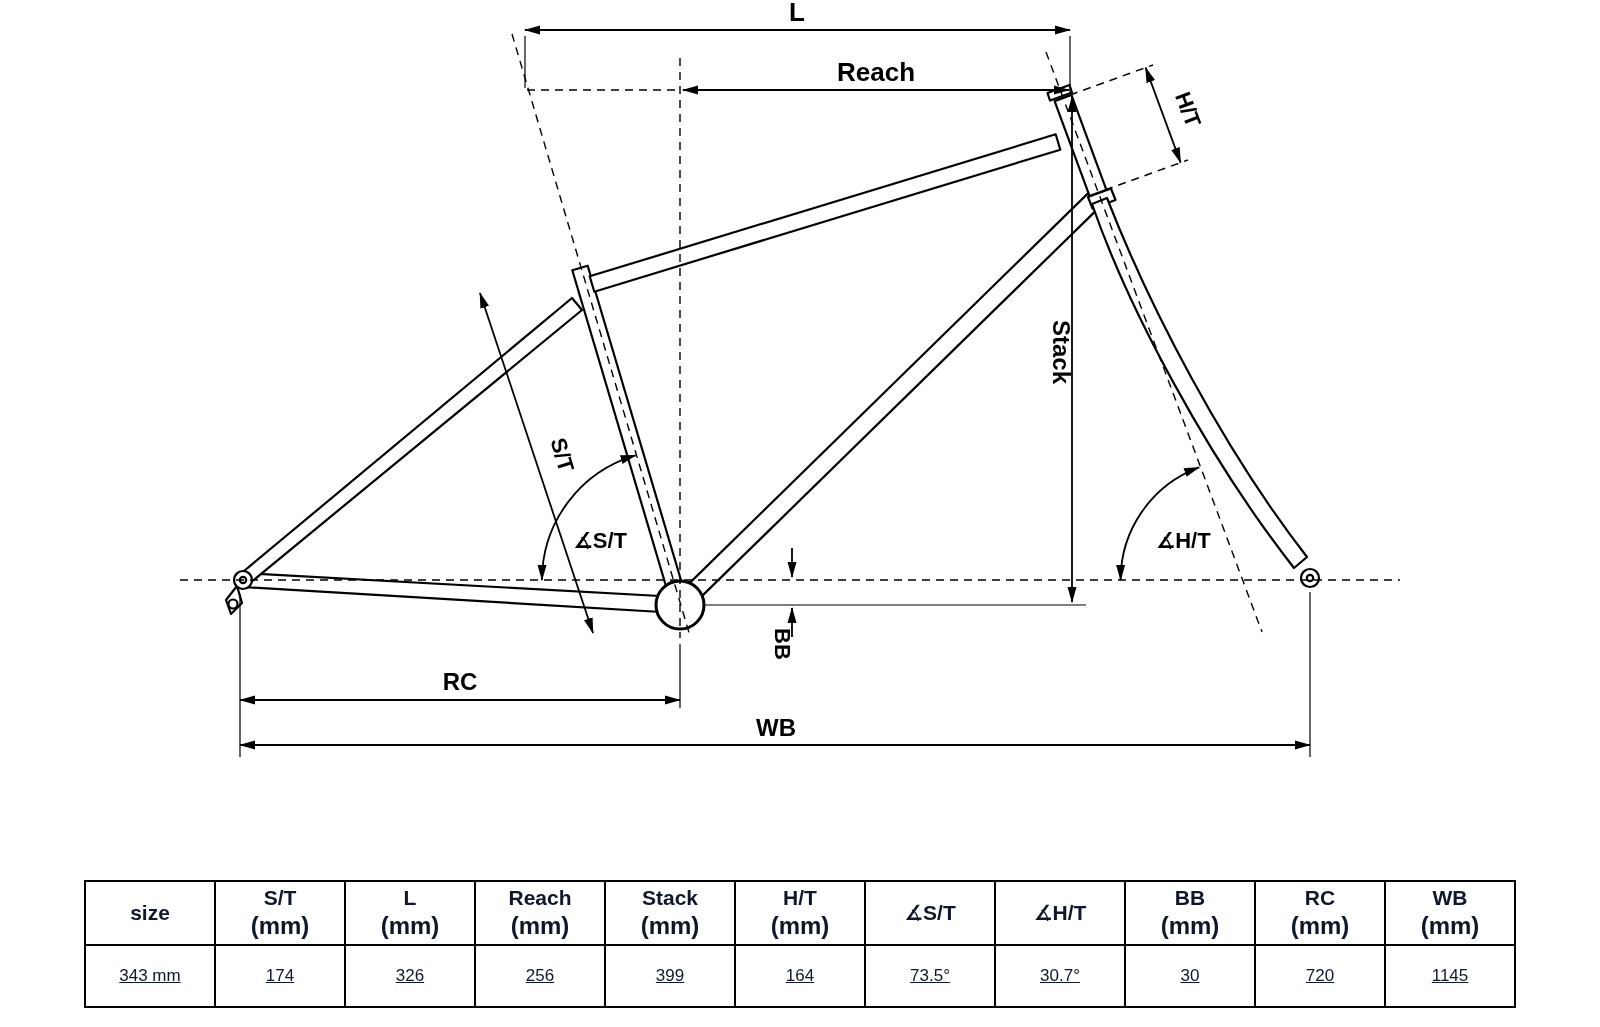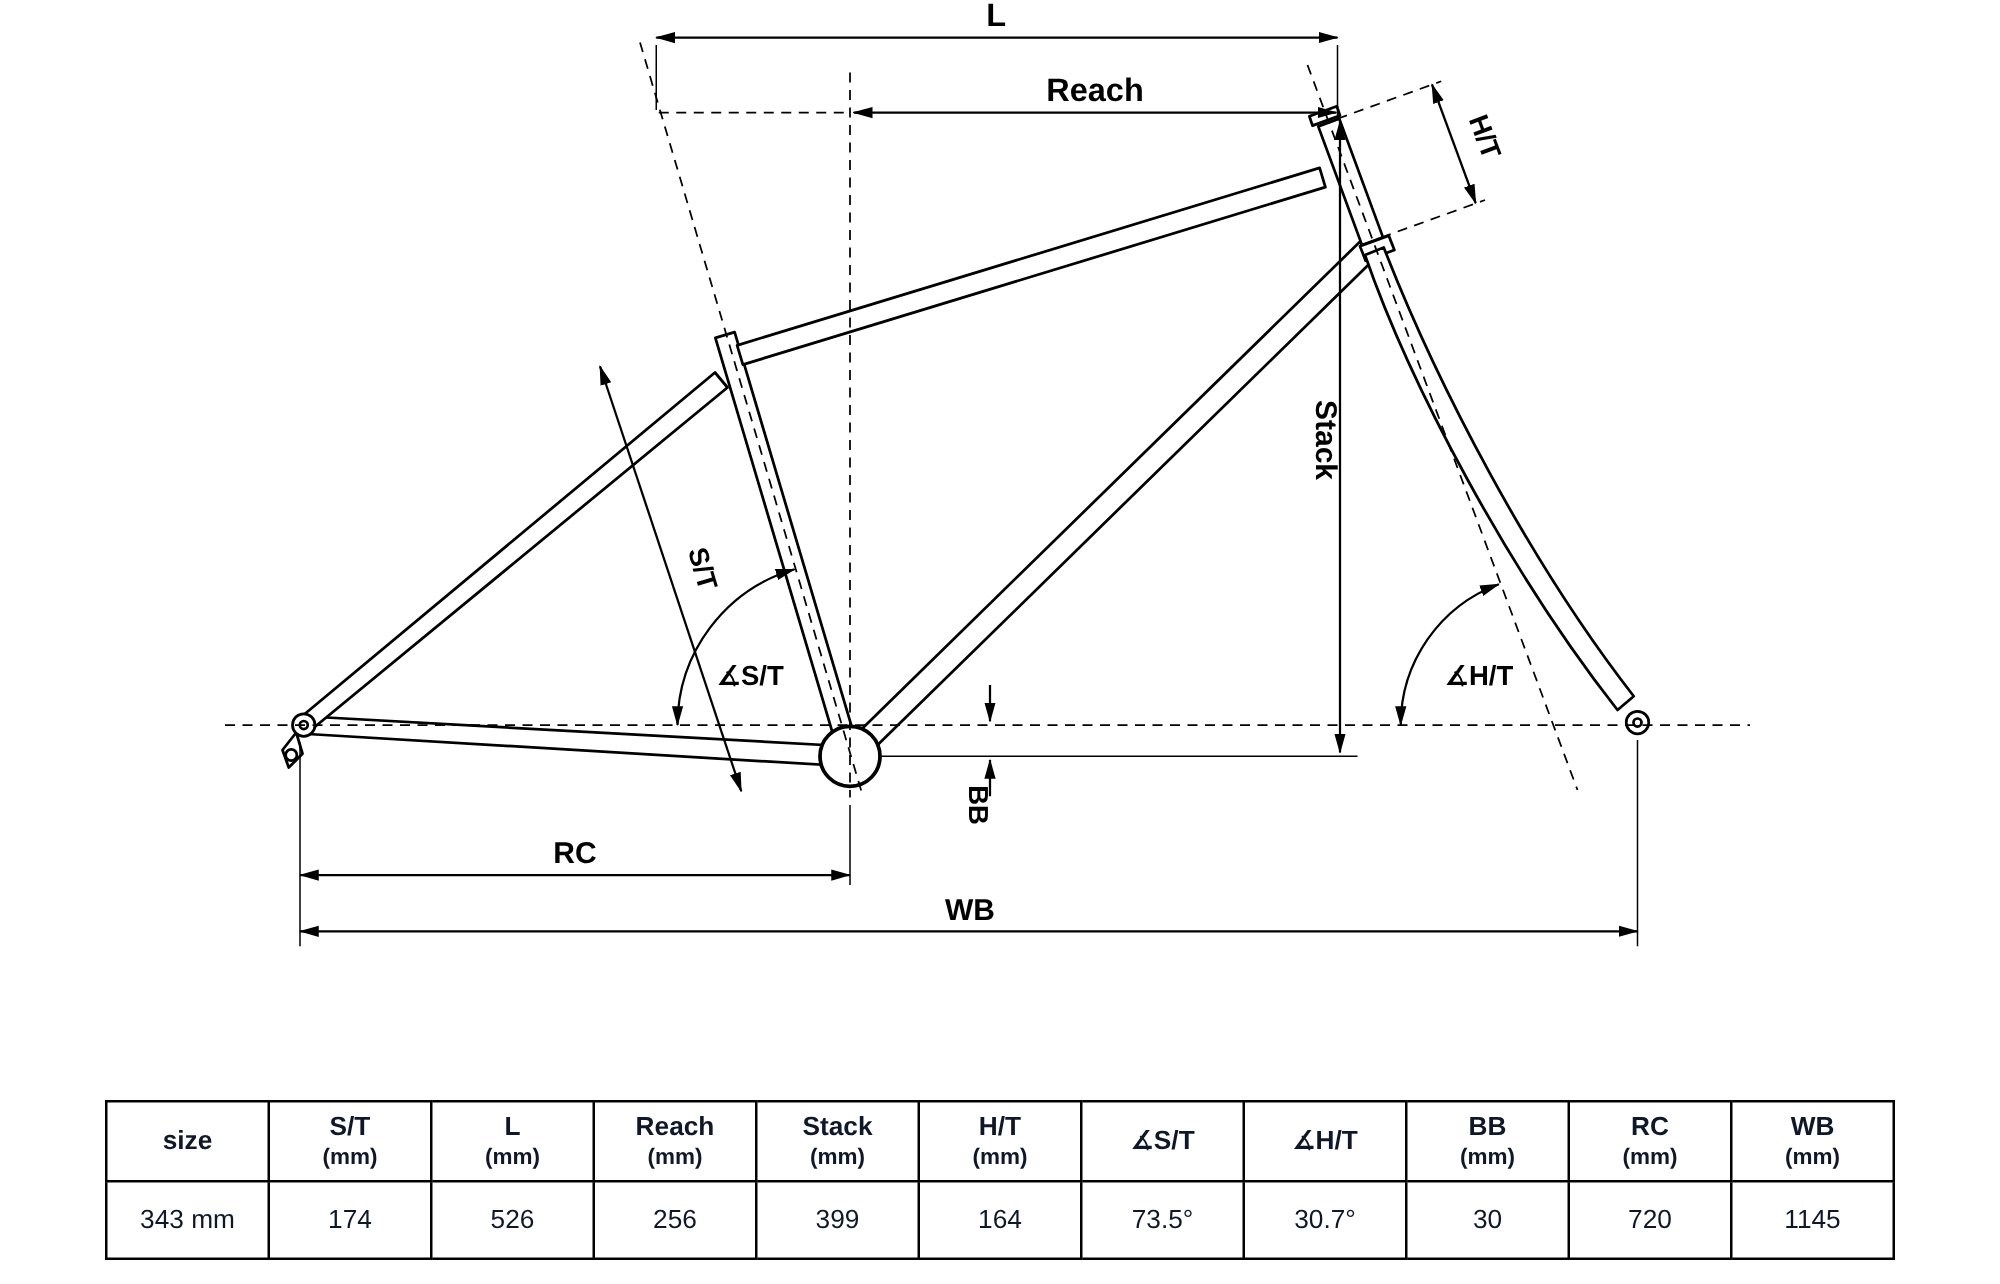--- a/index.html
+++ b/index.html
@@ -38,23 +38,23 @@
     background: #fff;
   }
   #geo-table th, #geo-table td {
     border: 2px solid #000;
     text-align: center;
     vertical-align: middle;
     color: #0f172a;
     padding: 0;
   }
   #geo-table th { height: 62px; font-weight: bold; }
-  #geo-table td { height: 60px; font-weight: normal; font-size: 21px; }
+  #geo-table td { height: 60px; font-weight: normal; font-size: 17px; text-decoration: underline; }
   .h-label { font-size: 21px; line-height: 1.25; }
-  .h-unit  { font-size: 18px; line-height: 1.2; }
+  .h-unit  { font-size: 24px; line-height: 1.2; }
 </style>
 </head>
 <body>
 
 <div id="stage">
 
   <svg id="drawing" width="1600" height="875" viewBox="0 0 1600 875">
     <defs>
       <marker id="arrow" viewBox="0 0 16 12" refX="15" refY="6" markerWidth="16" markerHeight="12" markerUnits="userSpaceOnUse" orient="auto-start-reverse">
         <path d="M0,1.5 L16,6 L0,10.5 Z" fill="#000"></path>
@@ -186,21 +186,21 @@
         <th>
           <div class="h-label">WB</div>
           <div class="h-unit">(mm)</div>
         </th>
       </tr>
     </thead>
     <tbody>
       <tr>
         <td>343 mm</td>
         <td>174</td>
-        <td>526</td>
+        <td>326</td>
         <td>256</td>
         <td>399</td>
         <td>164</td>
         <td>73.5°</td>
         <td>30.7°</td>
         <td>30</td>
         <td>720</td>
         <td>1145</td>
       </tr>
     </tbody>

